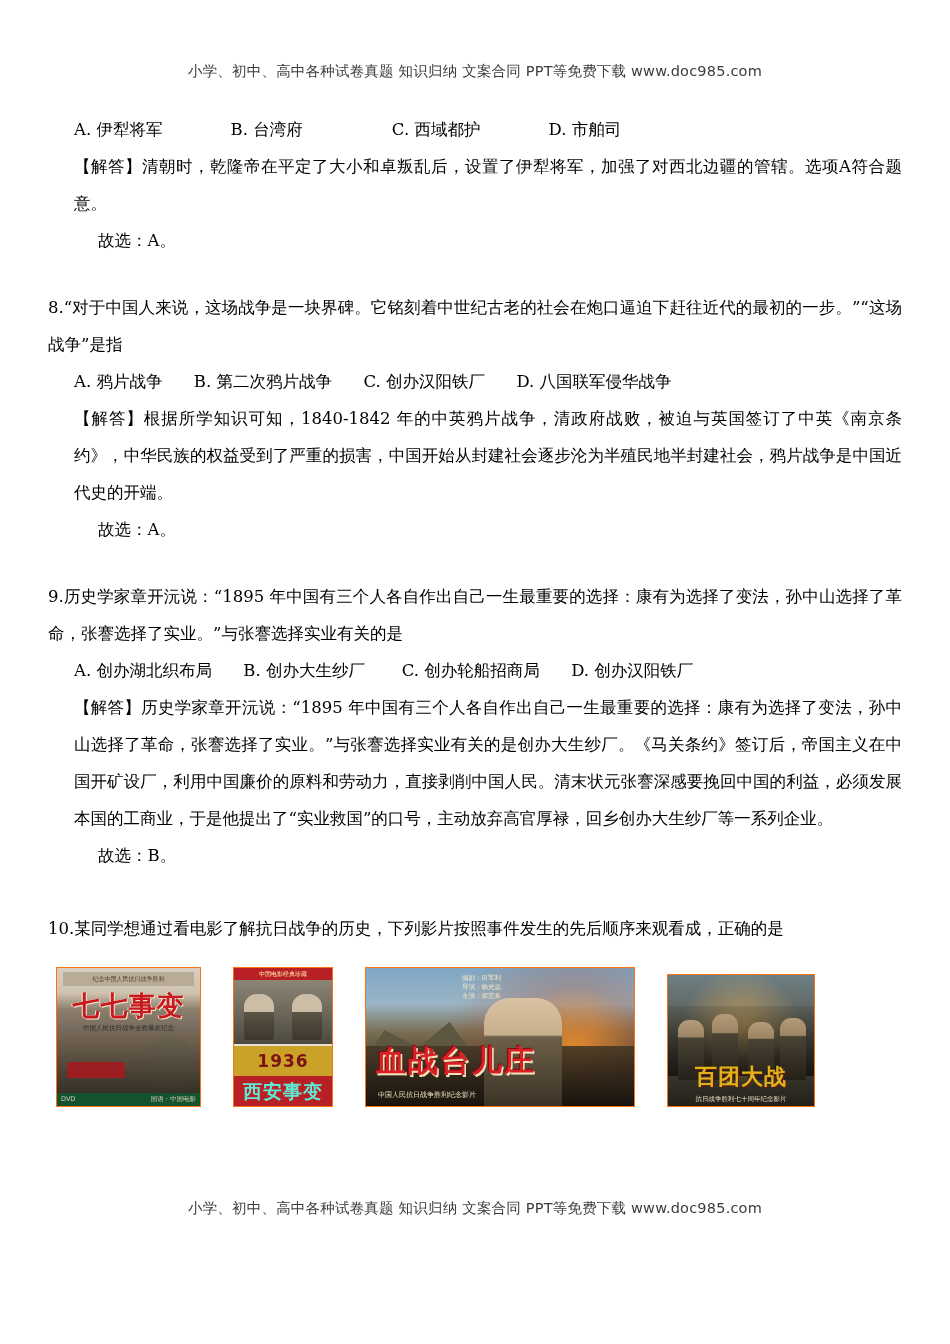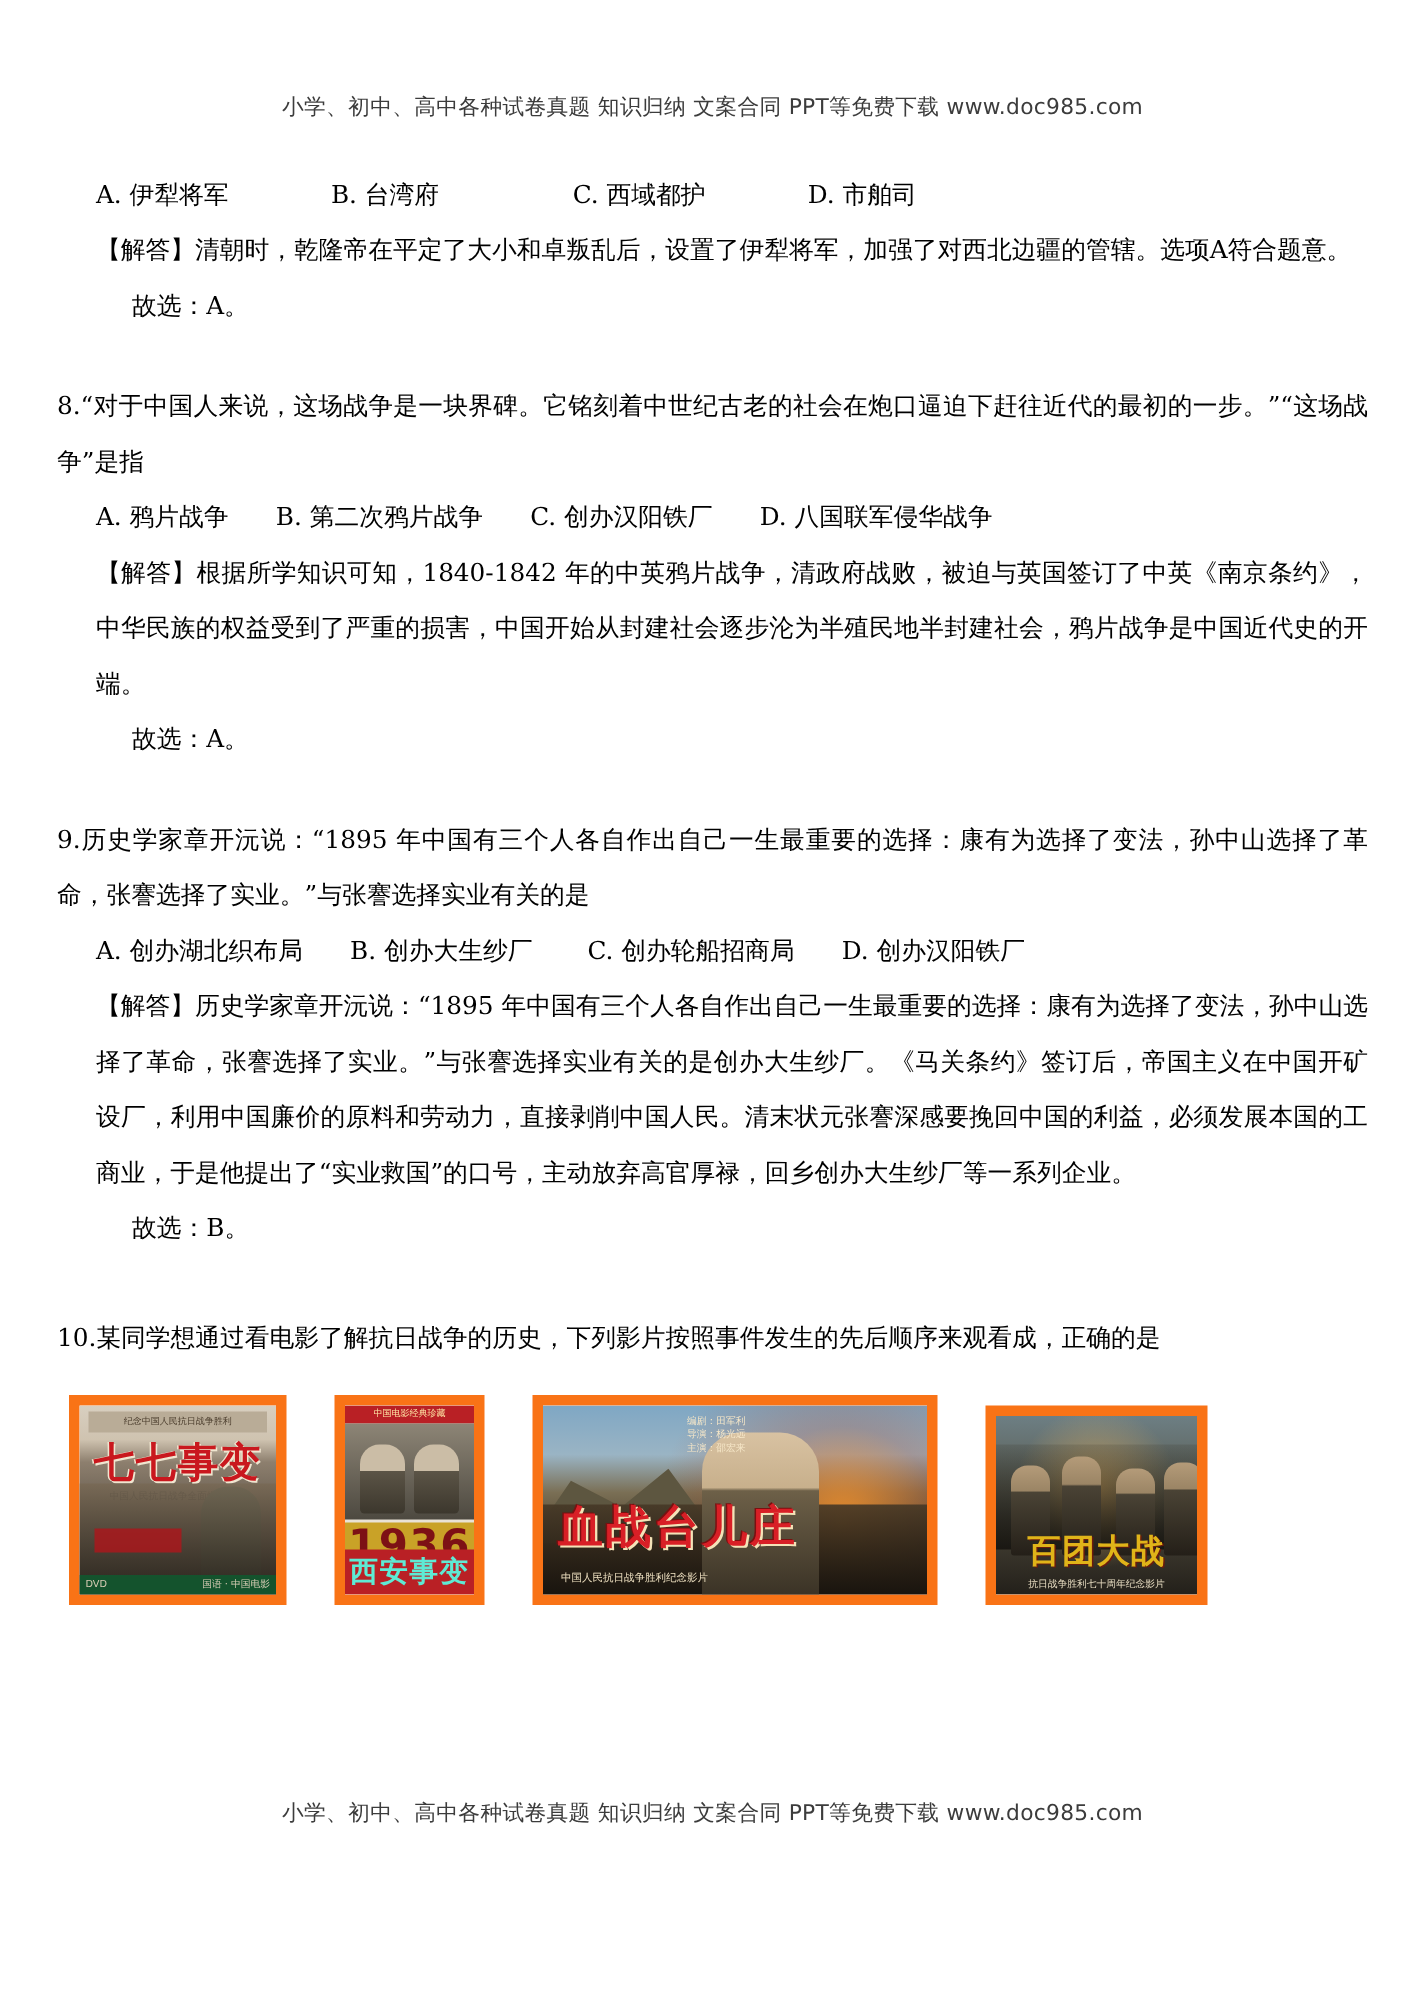--- a/index.html
+++ b/index.html
@@ -13,21 +13,21 @@
     font-family: "DejaVu Serif", "Liberation Serif", serif;
     color: #000000;
     position: relative;
     overflow: hidden;
   }
   .page {
     position: relative;
     width: 950px;
     height: 1344px;
     box-sizing: border-box;
-    padding: 0 38px;
+    padding: 0 48px;
   }
   .watermark {
     text-align: center;
     font-family: "DejaVu Sans", "Liberation Sans", sans-serif;
     font-size: 14.5px;
     color: #3c3c3c;
     letter-spacing: 0.2px;
   }
   .watermark-top { padding-top: 62px; }
   .watermark-bottom {
@@ -60,21 +60,21 @@
   .posters {
     margin-top: 20px;
     display: flex;
     align-items: flex-end;
     gap: 32px;
     padding-left: 8px;
   }
   .poster {
     position: relative;
     overflow: hidden;
-    border: 7px solid #f97316;
+    border: 1px solid #f97316;
     box-sizing: border-box;
   }
   .p1 { width: 145px; height: 140px; }
   .p2 { width: 100px; height: 140px; }
   .p3 { width: 270px; height: 140px; }
   .p4 { width: 148px; height: 133px; }
 
   
   .p1-bg {
     position: absolute; inset: 0;
@@ -138,21 +138,21 @@
   .p2-face1, .p2-face2 {
     position: absolute; bottom: 4px; width: 30px; height: 46px;
     background: linear-gradient(180deg, #cbbda6 0%, #cbbda6 38%, #5b5446 39%, #3c372d 100%);
     border-radius: 13px 13px 3px 3px;
   }
   .p2-face1 { left: 10px; }
   .p2-face2 { right: 10px; }
   .p2-year {
     position: absolute; top: 78px; left: 0; right: 0; height: 30px;
     background: #c9a227; color: #7d1115;
-    font-size: 28px; font-weight: bold; text-align: center; line-height: 30px;
+    font-size: 17px; font-weight: bold; text-align: center; line-height: 30px;
     letter-spacing: 1px;
     font-family: "DejaVu Sans", "Liberation Sans", sans-serif;
   }
   .p2-title {
     position: absolute; bottom: 0; left: 0; right: 0; height: 30px;
     background: #b92025; color: #5eead4;
     font-size: 19px; font-weight: bold; text-align: center; line-height: 30px;
     letter-spacing: 1px;
   }
 

